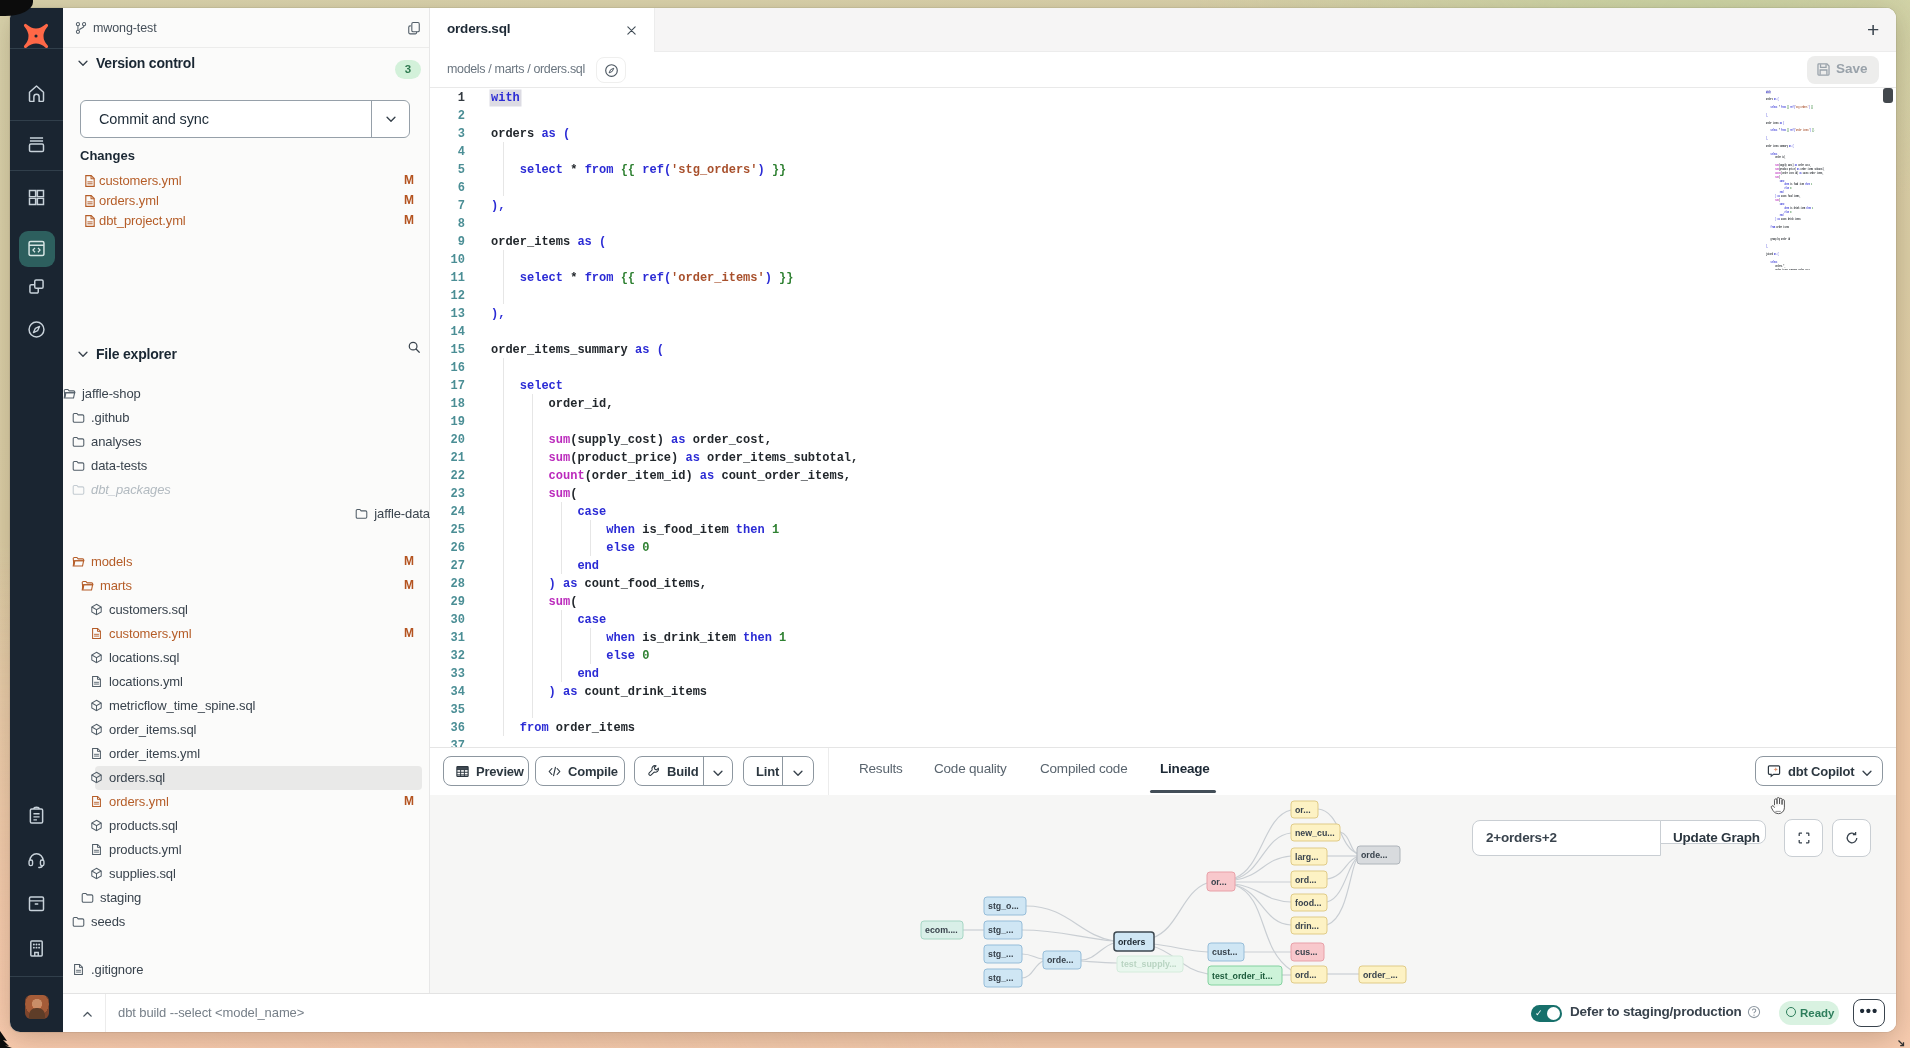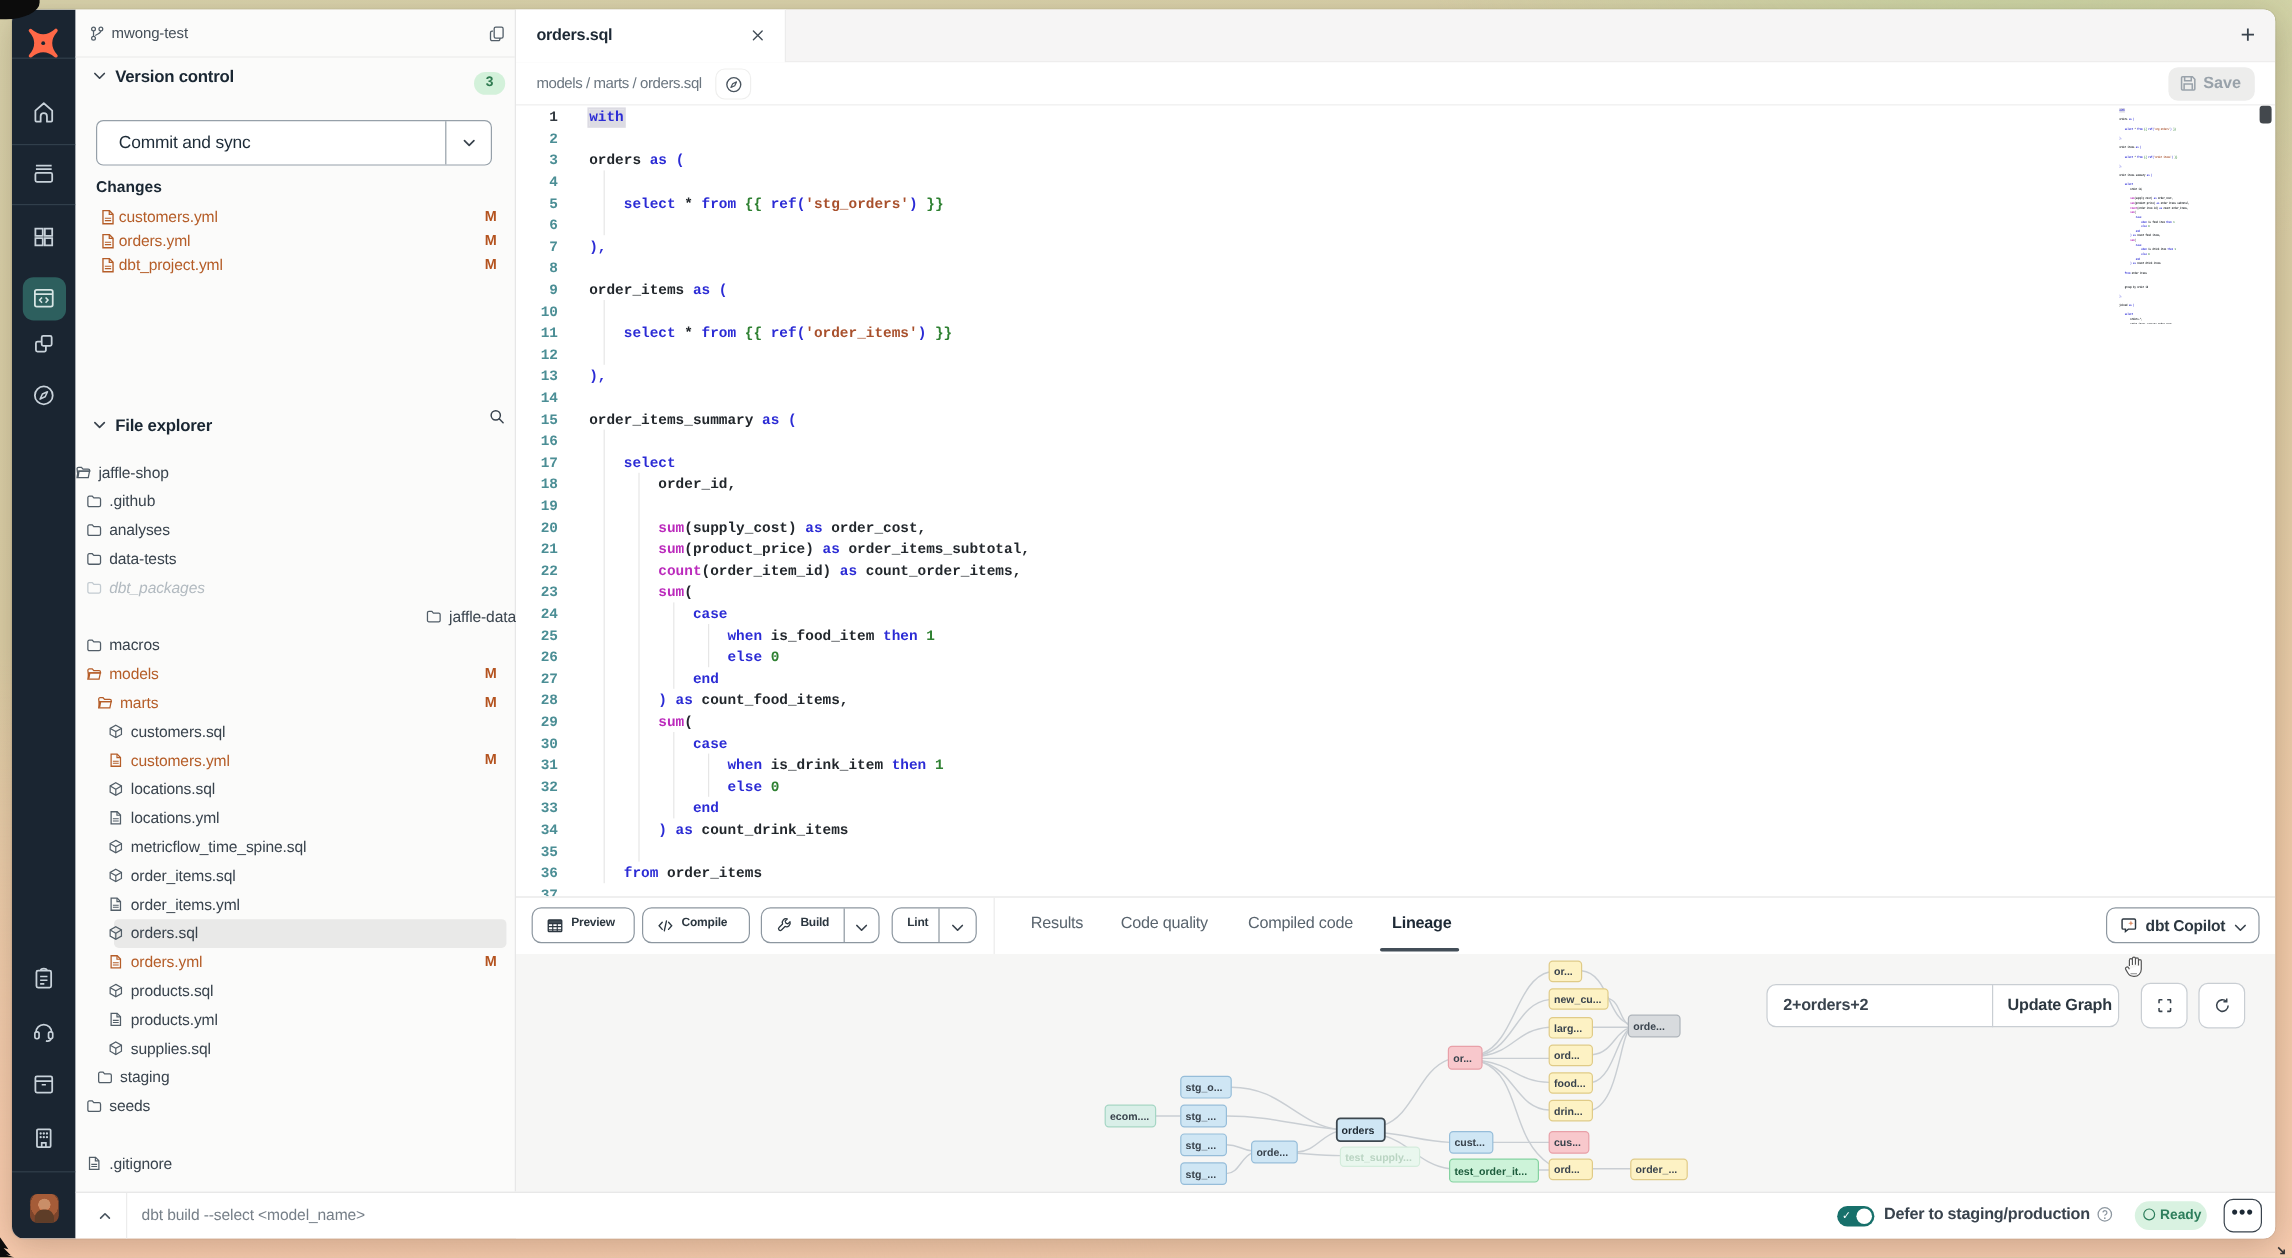--- a/index.html
+++ b/index.html
@@ -87,38 +87,38 @@
 .iguide { position:absolute; width:1px; background:#e6e6e6; }
 .minimap { position:absolute; left:1336px; top:2px; width:80px; height:180px; overflow:hidden; }
 .minimap .codewrap { position:absolute; left:0; top:0; transform:scale(0.16,0.215); transform-origin:0 0; }
 .minimap .cl { height:18px; }
 .vscroll { position:absolute; left:1453px; top:0px; width:10px; height:15px; background:#43484d; border-radius:3px; }
 
 
 .toolbar { position:absolute; left:0; top:739px; width:1466px; height:48px; background:#fff; border-top:1px solid #e5e5e5; }
 .tbtn { position:absolute; top:8px; height:30px; background:#fff; border:1px solid #8d97a0; border-radius:8px; color:#2c3740; }
 .tbtn .ic { position:absolute; left:11px; top:7px; }
-.tbtn .t { position:absolute; font-size:10px; font-weight:bold; top:7px; letter-spacing:-0.2px; }
+.tbtn .t { position:absolute; font-size:13px; font-weight:bold; top:7px; letter-spacing:-0.2px; }
 .tbtn .dsep { position:absolute; top:0; width:1px; height:28px; background:#8d97a0; }
 .tbtn .dv { position:absolute; top:9px; color:#39434d; }
 .tbdiv { position:absolute; left:398px; top:0; width:1px; height:47px; background:#ececec; }
 .ttab { position:absolute; top:13px; font-size:13.5px; color:#59646e; letter-spacing:-0.2px; }
 .ttab.act { color:#1d2935; font-weight:bold; }
 .underline { position:absolute; left:720px; top:42px; width:66px; height:3px; background:#434e58; border-radius:2px; }
 .copilot { position:absolute; left:1325px; top:8px; width:128px; height:30px; border:1px solid #8d97a0; border-radius:8px; background:#fff; color:#2c3740; }
 .copilot > svg { position:absolute; left:10px; top:6px; }
 .copilot .t { position:absolute; left:32px; top:7px; font-size:13px; font-weight:bold; letter-spacing:-0.2px; }
 .copilot .cv { position:absolute; right:8px; top:9px; color:#39434d; }
 
 
 .lineage { position:absolute; left:0; top:787px; width:1466px; height:198px; background:#f6f6f5; }
 .lin-svg { position:absolute; left:0; top:0; }
 .srchbox { position:absolute; left:1042px; top:25px; width:189px; height:36px; background:#fff; border:1px solid #c9ced3; border-radius:8px 0 0 8px; }
 .srchbox .t { position:absolute; left:13px; top:9px; font-size:13.5px; font-weight:bold; color:#39434d; letter-spacing:-0.2px; }
-.updbtn { position:absolute; left:1230px; top:25px; width:106px; height:36px; background:#fff; border:1px solid #c9ced3; border-radius:0 8px 8px 0; }
+.updbtn { position:absolute; left:1230px; top:25px; width:106px; height:24px; background:#fff; border:1px solid #c9ced3; border-radius:0 8px 8px 0; }
 .updbtn .t { position:absolute; left:12px; top:9px; font-size:13.5px; font-weight:bold; color:#2c3740; letter-spacing:-0.2px; }
 .sqbtn { position:absolute; top:24px; width:39px; height:38px; background:#fff; border:1px solid #c9ced3; border-radius:8px; color:#39434d; text-align:center; padding-top:10px; }
 
 
 .cmdbar { position:absolute; left:53px; top:985px; width:1833px; height:39px; background:#fff; border-top:1px solid #e3e3e3; }
 .cmdbar .caret { position:absolute; left:18px; top:13px; color:#4a555f; }
 .cmdbar .vsep { position:absolute; left:42px; top:0; width:1px; height:39px; background:#ececec; }
 .cmdbar .cmdtext { position:absolute; left:55px; top:11px; font-size:13px; color:#767f88; letter-spacing:-0.1px; }
 .toggle { position:absolute; left:1468px; top:11px; width:31px; height:17px; background:#17706b; border-radius:9px; }
 .toggle .knob { position:absolute; right:2px; top:2px; width:13px; height:13px; background:#fff; border-radius:50%; }
@@ -251,23 +251,20 @@
         </svg><span class="tlabel">analyses</span></div>
 <div class="trow" style="top:446px;"><span class="tind" style="width:9px"></span><svg class="ti" viewBox="0 0 16 16">
           <path d="M1.5 4.5 c0-.8.6-1.5 1.5-1.5 h3 l1.6 1.8 h5.4 c.9 0 1.5.7 1.5 1.5 v6 c0 .8-.6 1.5-1.5 1.5 h-10 c-.9 0-1.5-.7-1.5-1.5 z" fill="none" stroke="currentColor" stroke-width="1.3"></path>
         </svg><span class="tlabel">data-tests</span></div>
 <div class="trow ghost" style="top:470px;"><span class="tind" style="width:9px"></span><svg class="ti" viewBox="0 0 16 16">
           <path d="M1.5 4.5 c0-.8.6-1.5 1.5-1.5 h3 l1.6 1.8 h5.4 c.9 0 1.5.7 1.5 1.5 v6 c0 .8-.6 1.5-1.5 1.5 h-10 c-.9 0-1.5-.7-1.5-1.5 z" fill="none" stroke="currentColor" stroke-width="1.3"></path>
         </svg><span class="tlabel">dbt_packages</span></div>
 <div class="trow" style="top:494px;text-align:right;"><span class="tind" style="width:9px"></span><svg class="ti" viewBox="0 0 16 16">
           <path d="M1.5 4.5 c0-.8.6-1.5 1.5-1.5 h3 l1.6 1.8 h5.4 c.9 0 1.5.7 1.5 1.5 v6 c0 .8-.6 1.5-1.5 1.5 h-10 c-.9 0-1.5-.7-1.5-1.5 z" fill="none" stroke="currentColor" stroke-width="1.3"></path>
         </svg><span class="tlabel">jaffle-data</span></div>
-<div class="trow" style="top:518px;"><span class="tind" style="width:9px"></span><svg class="ti" viewBox="0 0 16 16">
-          <path d="M1.5 4.5 c0-.8.6-1.5 1.5-1.5 h3 l1.6 1.8 h5.4 c.9 0 1.5.7 1.5 1.5 v6 c0 .8-.6 1.5-1.5 1.5 h-10 c-.9 0-1.5-.7-1.5-1.5 z" fill="none" stroke="currentColor" stroke-width="1.3"></path>
-        </svg><span class="tlabel">macros</span></div>
 <div class="trow mod" style="top:542px;"><span class="tind" style="width:9px"></span><svg class="ti" viewBox="0 0 16 16">
           <path d="M1.5 4.5 c0-.8.6-1.5 1.5-1.5 h3 l1.6 1.8 h5.4 c.9 0 1.5.7 1.5 1.5 v.7 h-11 l-1 6 z" fill="none" stroke="currentColor" stroke-width="1.3"></path>
           <path d="M2.5 7 h11.8 l-1.3 6.5 h-11.5 z" fill="none" stroke="currentColor" stroke-width="1.3"></path>
         </svg><span class="tlabel">models</span><span class="mflag">M</span></div>
 <div class="trow mod" style="top:566px;"><span class="tind" style="width:18px"></span><svg class="ti" viewBox="0 0 16 16">
           <path d="M1.5 4.5 c0-.8.6-1.5 1.5-1.5 h3 l1.6 1.8 h5.4 c.9 0 1.5.7 1.5 1.5 v.7 h-11 l-1 6 z" fill="none" stroke="currentColor" stroke-width="1.3"></path>
           <path d="M2.5 7 h11.8 l-1.3 6.5 h-11.5 z" fill="none" stroke="currentColor" stroke-width="1.3"></path>
         </svg><span class="tlabel">marts</span><span class="mflag">M</span></div>
 <div class="trow" style="top:590px;"><span class="tind" style="width:27px"></span><svg class="ti" viewBox="0 0 16 16">
           <path d="M8 1.6 13.8 4.9 v6.2 L8 14.4 2.2 11.1 V4.9 Z" fill="none" stroke="currentColor" stroke-width="1.25"></path>

